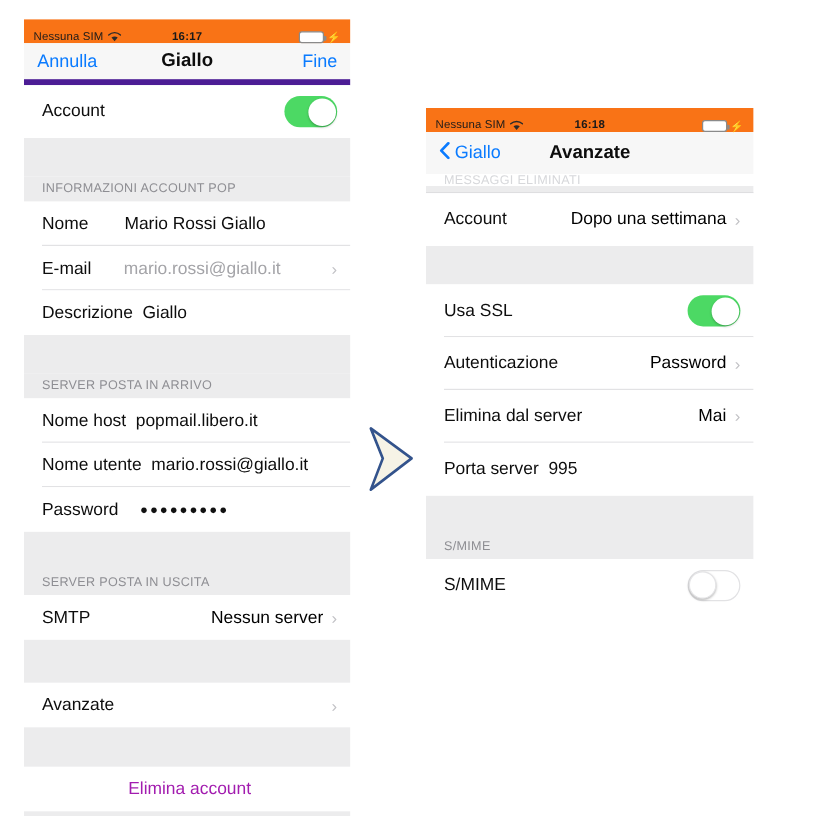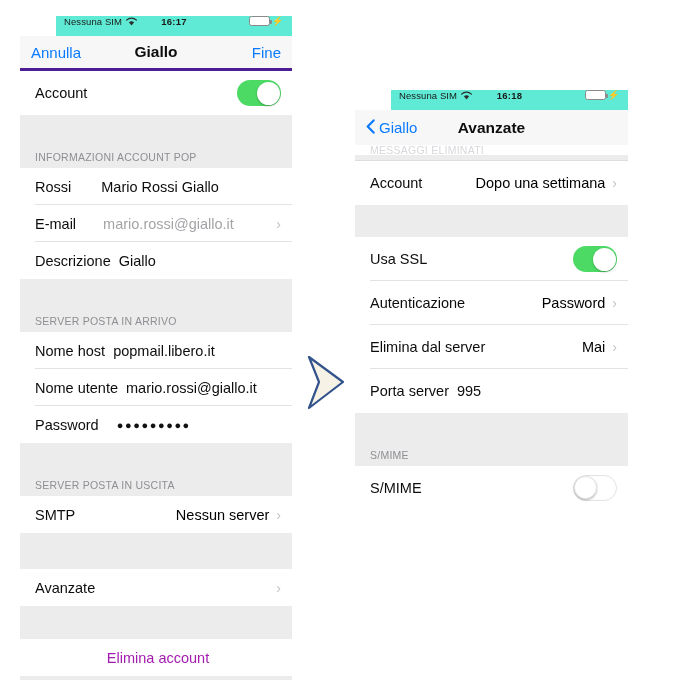--- a/index.html
+++ b/index.html
@@ -20,29 +20,28 @@
     position: absolute;
     background: #ffffff;
     overflow: hidden;
   }
   #phone-left  { left: 20px; top: 16px;  width: 272px; height: 664px; }
   #phone-right { left: 355px; top: 90px; width: 273px; height: 413px; }
 
   
   .status-bar {
     height: 20px;
-    background: #5eead4;
+    background: #f97316;
     display: flex;
-    align-items: flex-start;
+    align-items: flex-end;
     padding: 0 8px;
     box-sizing: border-box;
     font-size: 9.5px;
     color: #1a1a1a;
     position: relative;
-    margin-left: 36px;
   }
   .status-left { display: flex; align-items: center; gap: 4px; }
   .carrier { letter-spacing: 0.1px; font-size: 9.5px; }
   .wifi-icon { display: inline-block; width: 11px; height: 9px; position: relative; }
   .wifi-icon svg { display: block; }
   .status-time {
     position: absolute;
     left: 0; right: 0;
     text-align: center;
     font-weight: bold;
@@ -78,21 +77,21 @@
     width: 1.8px; height: 4px;
     background: #8a8a8a;
     border-radius: 0 1px 1px 0;
   }
   .bolt { font-size: 9px; color: #2b2b2b; line-height: 1; margin-left: 1px; }
 
   
   .nav-bar {
     height: 35px;
     background: #f7f7f7;
-    border-bottom: 3px solid #4c1d95;
+    border-bottom: 5px solid #4c1d95;
     display: flex;
     align-items: center;
     padding: 0 11px;
     box-sizing: border-box;
     position: relative;
   }
   .nav-left, .nav-right {
     font-size: 15px;
     color: #0a7bff;
     z-index: 2;
@@ -254,21 +253,21 @@
     <span class="row-label">Account</span>
     <span class="switch on">
         <span class="knob"></span>
       </span>
   </div>
 
   <div class="group-gap tall"></div>
   <div class="section-header">INFORMAZIONI ACCOUNT POP</div>
 
   <div class="row sep">
-    <span class="row-label">Rossi</span>
+    <span class="row-label">Nome</span>
     <span class="row-value" style="margin-left:30px;">Mario Rossi Giallo</span>
   </div>
   <div class="row sep">
     <span class="row-label">E-mail</span>
     <span class="row-value" style="color:#a4a4a8;margin-left:27px;">mario.rossi@giallo.it</span>
     <span class="spacer"></span>
     <span class="chev-right">›</span>
   </div>
   <div class="row">
     <span class="row-label">Descrizione</span>

